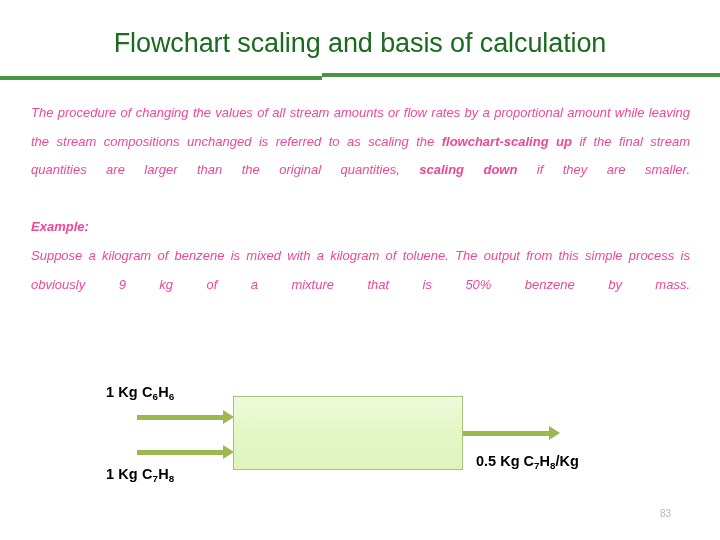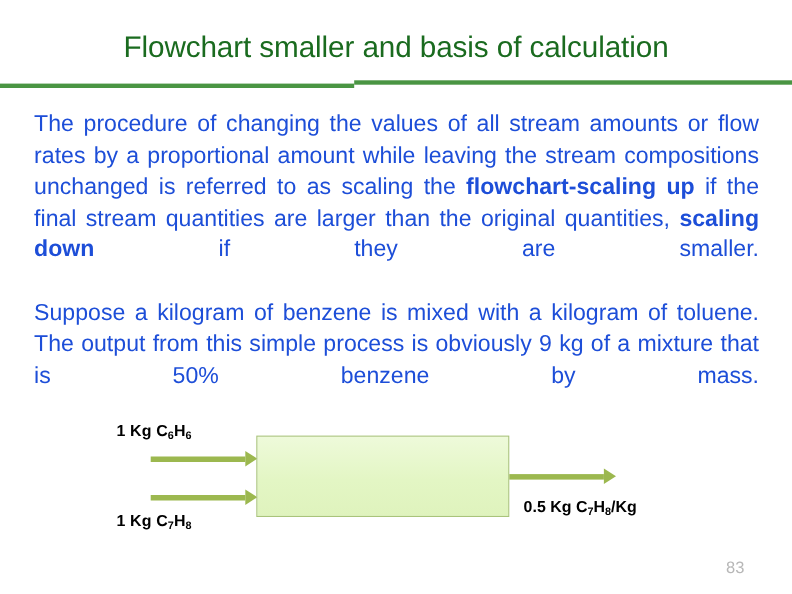--- a/index.html
+++ b/index.html
@@ -55,25 +55,26 @@
     height: 4px;
     background: #4a9543;
   }
 
   
   #body-text {
     position: absolute;
     left: 31px;
     top: 99px;
     width: 659px;
-    font-size: 21px;
+    font-size: 13px;
     line-height: 28.6px;
-    color: #1d4ed8;
+    color: #ec4899;
     text-align: justify;
     text-justify: inter-word;
+    font-style: italic;
   }
   #body-text p {
     margin: 0;
     text-align: justify;
   }
   #body-text b { font-weight: bold; }
   
   .justify-block { text-align: justify; }
   .justify-block::after {
     content: "";
@@ -163,39 +164,40 @@
     font-size: 0.68em;
     vertical-align: -0.28em;
     line-height: 0;
   }
 
   
   #slide-number {
     position: absolute;
     left: 660px;
     top: 508px;
-    font-size: 15px;
+    font-size: 10px;
     color: #b7b7b7;
     font-family: "Liberation Sans", sans-serif;
     text-align: center;
   }
 </style>
 </head>
 <body>
 
-<div id="slide-title" style="color: rgb(26, 107, 31);">Flowchart smaller and basis of calculation</div>
+<div id="slide-title" style="color: rgb(26, 107, 31);">Flowchart scaling and basis of calculation</div>
 
 <div id="title-divider">
   <div class="seg-left" style="background: rgb(74, 149, 67);"></div>
   <div class="seg-right" style="background: rgb(74, 149, 67);"></div>
 </div>
 
 <div id="body-text">
   <p class="justify-block"><span>The procedure of changing the values of all stream amounts or flow rates by a proportional amount while leaving the stream compositions unchanged is referred to as scaling the </span><b>flowchart-scaling up</b><span> if the final stream quantities are larger than the original quantities, </span><b>scaling down</b><span> if they are smaller.</span></p>
 
+  <p><b>Example:</b></p>
 
   <p class="justify-block">Suppose a kilogram of benzene is mixed with a kilogram of toluene. The output from this simple process is obviously 9 kg of a mixture that is 50% benzene by mass.</p>
 </div>
 
 <div id="flow-diagram">
 
   <div class="flow-label" id="label-benzene-in">
     <span>1 Kg</span>
     <span><span>C</span><sub>6</sub><span>H</span><sub>6</sub></span>
   </div>

